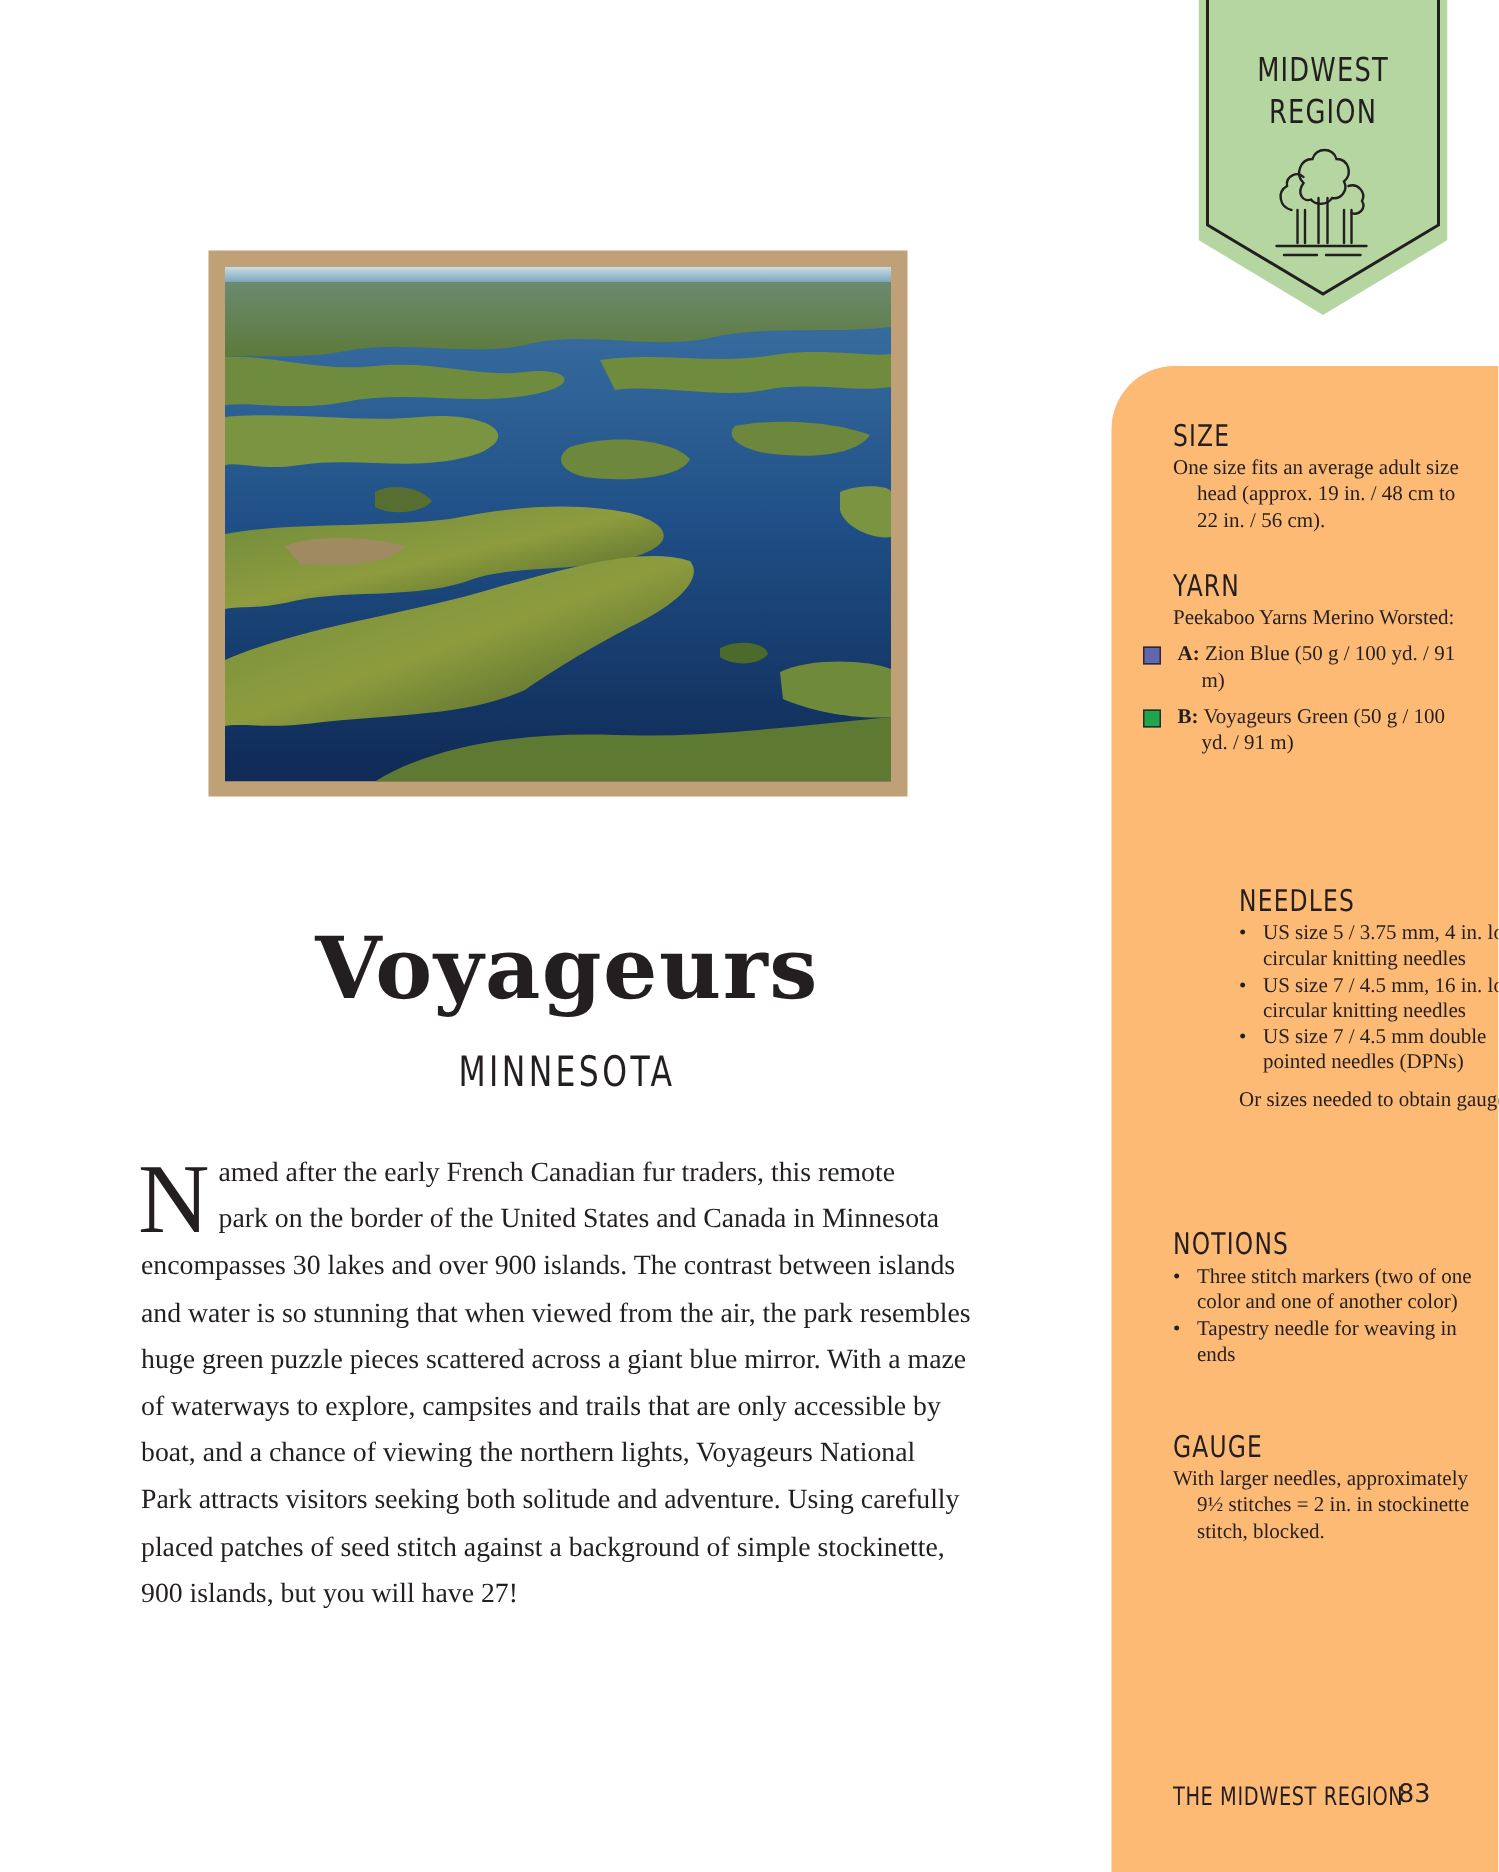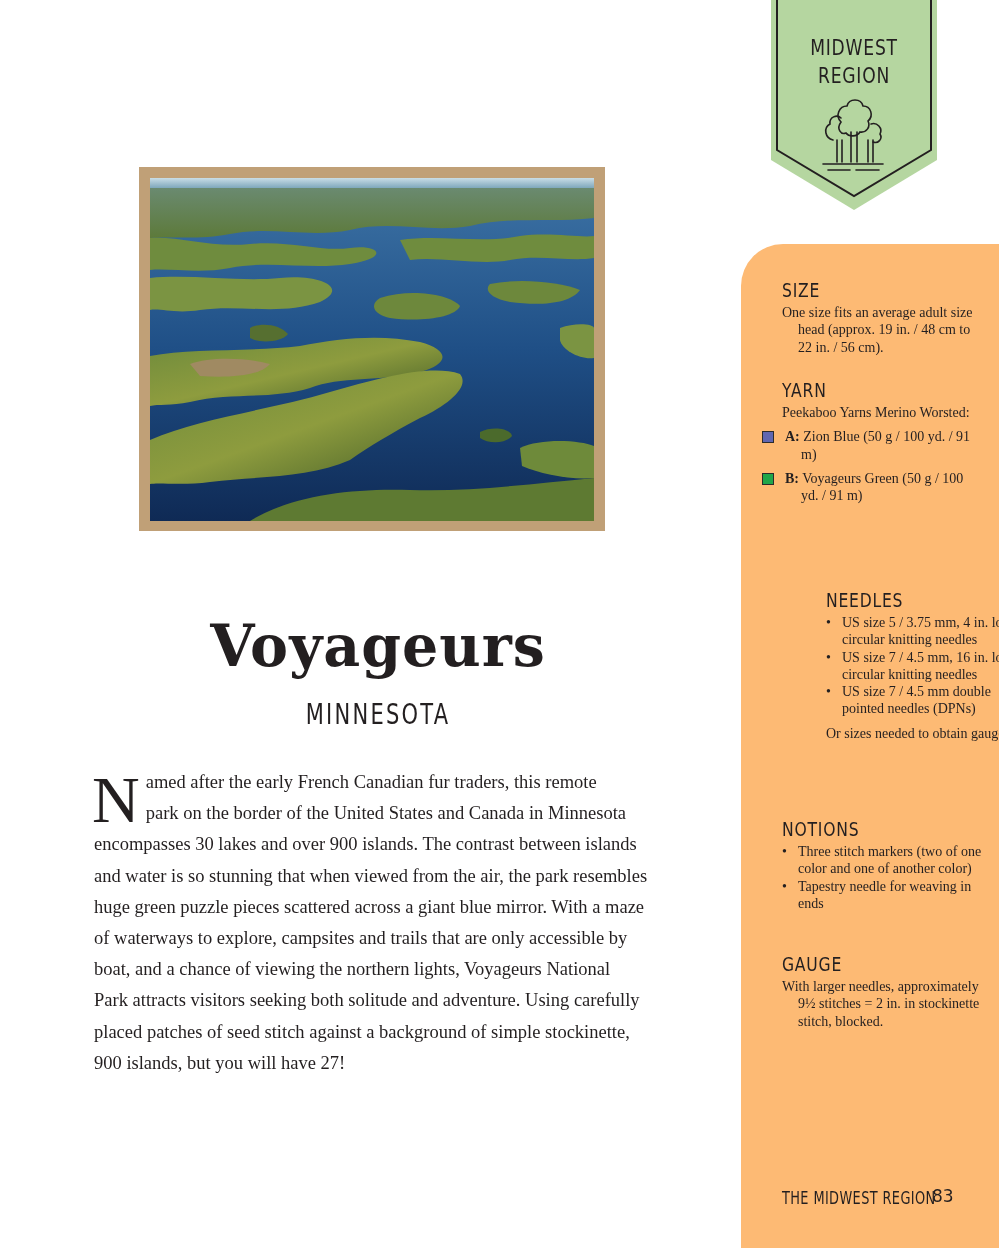--- a/index.html
+++ b/index.html
@@ -3,21 +3,21 @@
   <meta charset="utf-8">
   <style>
     html, body { margin: 0; padding: 0; }
     body {
       width: 999px; height: 1248px; position: relative; overflow: hidden;
       background: #ffffff; color: #231f20;
       font-family: "DejaVu Serif", serif;
     }
 
     
-    .banner { position: absolute; left: 771px; top: 0; width: 132px; height: 210px; }
+    .banner { position: absolute; left: 799px; top: 0; width: 132px; height: 210px; }
     .banner svg { position: absolute; left: 0; top: 0; }
     .banner-title {
       position: absolute; left: 0; top: 34px; width: 166px; text-align: center;
       font-family: "DejaVu Sans", sans-serif; font-size: 22px; line-height: 28px;
       letter-spacing: 1px; color: #231f20;
       transform: scaleX(0.78); transform-origin: center;
     }
 
     
     .photo-frame {

